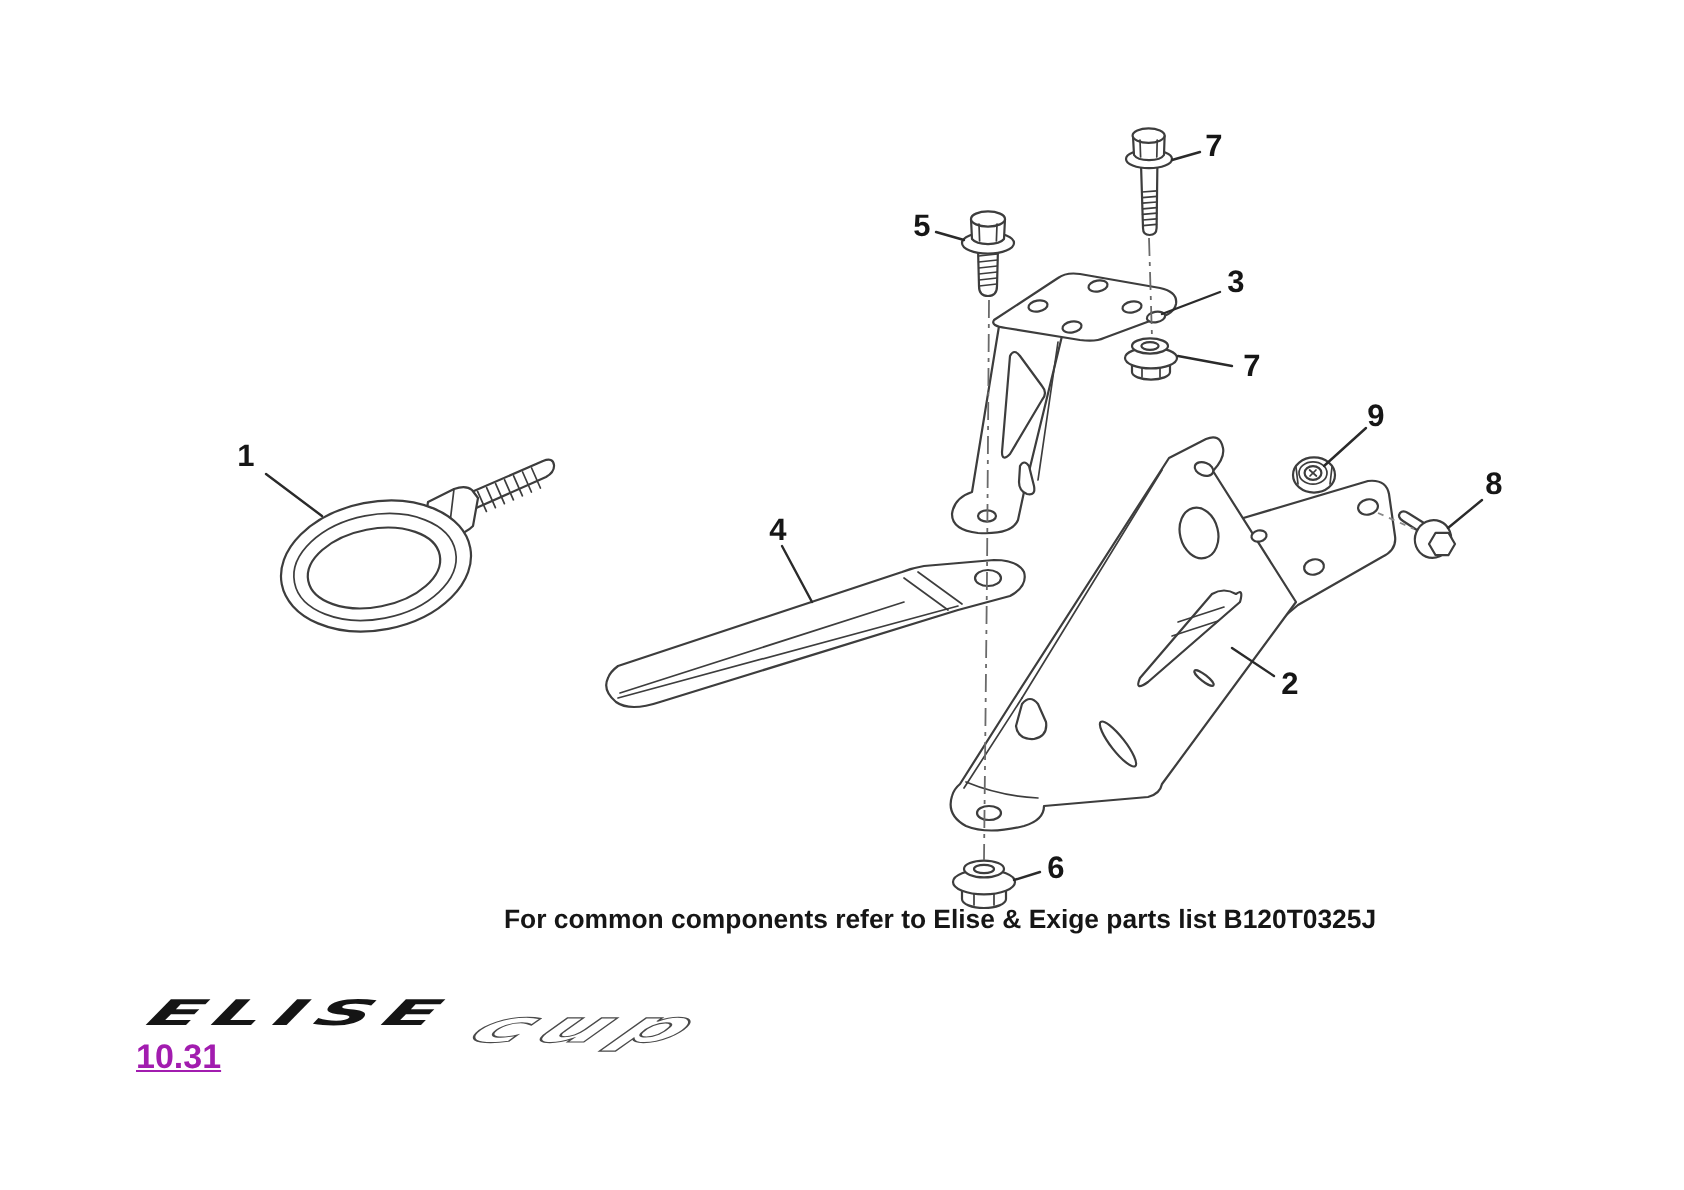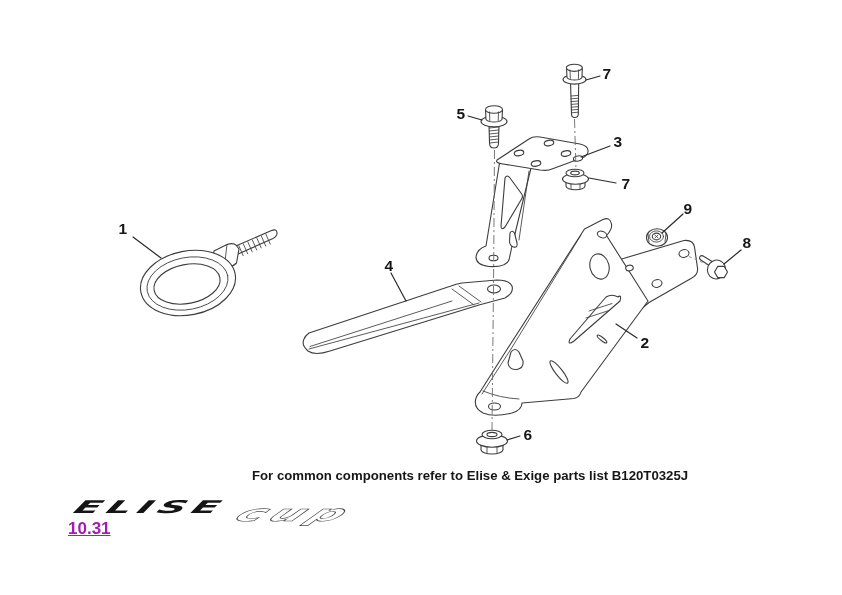--- a/index.html
+++ b/index.html
@@ -13,21 +13,21 @@
   .lnn{fill:none;stroke:#3d3d3d;stroke-width:1.1;stroke-linejoin:round;stroke-linecap:round;}
   .thin{stroke-width:0.85;}
   .ctr{fill:none;stroke:#6a6a6a;stroke-width:0.9;stroke-dasharray:9 3 2 3;}
   .dash{fill:none;stroke:#8a8a8a;stroke-width:0.9;stroke-dasharray:3 3;}
   .leader{fill:none;stroke:#2a2a2a;stroke-width:1.2;stroke-linecap:round;}
   .callout{
     position:absolute;transform:translate(-50%,-50%);
     font-weight:bold;font-size:15.5px;color:#161616;letter-spacing:0.2px;
   }
   .footnote{
-    position:absolute;left:252px;top:468px;width:396px;text-align:center;
+    position:absolute;left:252px;top:452px;width:396px;text-align:center;
     font-weight:bold;font-size:13.2px;color:#161616;white-space:nowrap;
   }
   .pagenum{position:absolute;left:68px;top:519px;font-weight:bold;font-size:17px;color:#a21caf;text-decoration:underline;}
   .brand-primary{
     font-family:"DejaVu Sans",sans-serif;font-style:italic;font-weight:bold;
     fill:#151515;letter-spacing:3px;
   }
   .brand-secondary{
     font-family:"DejaVu Sans",sans-serif;font-style:italic;font-weight:bold;
     fill:none;stroke:#4a4a4a;letter-spacing:3.5px;

